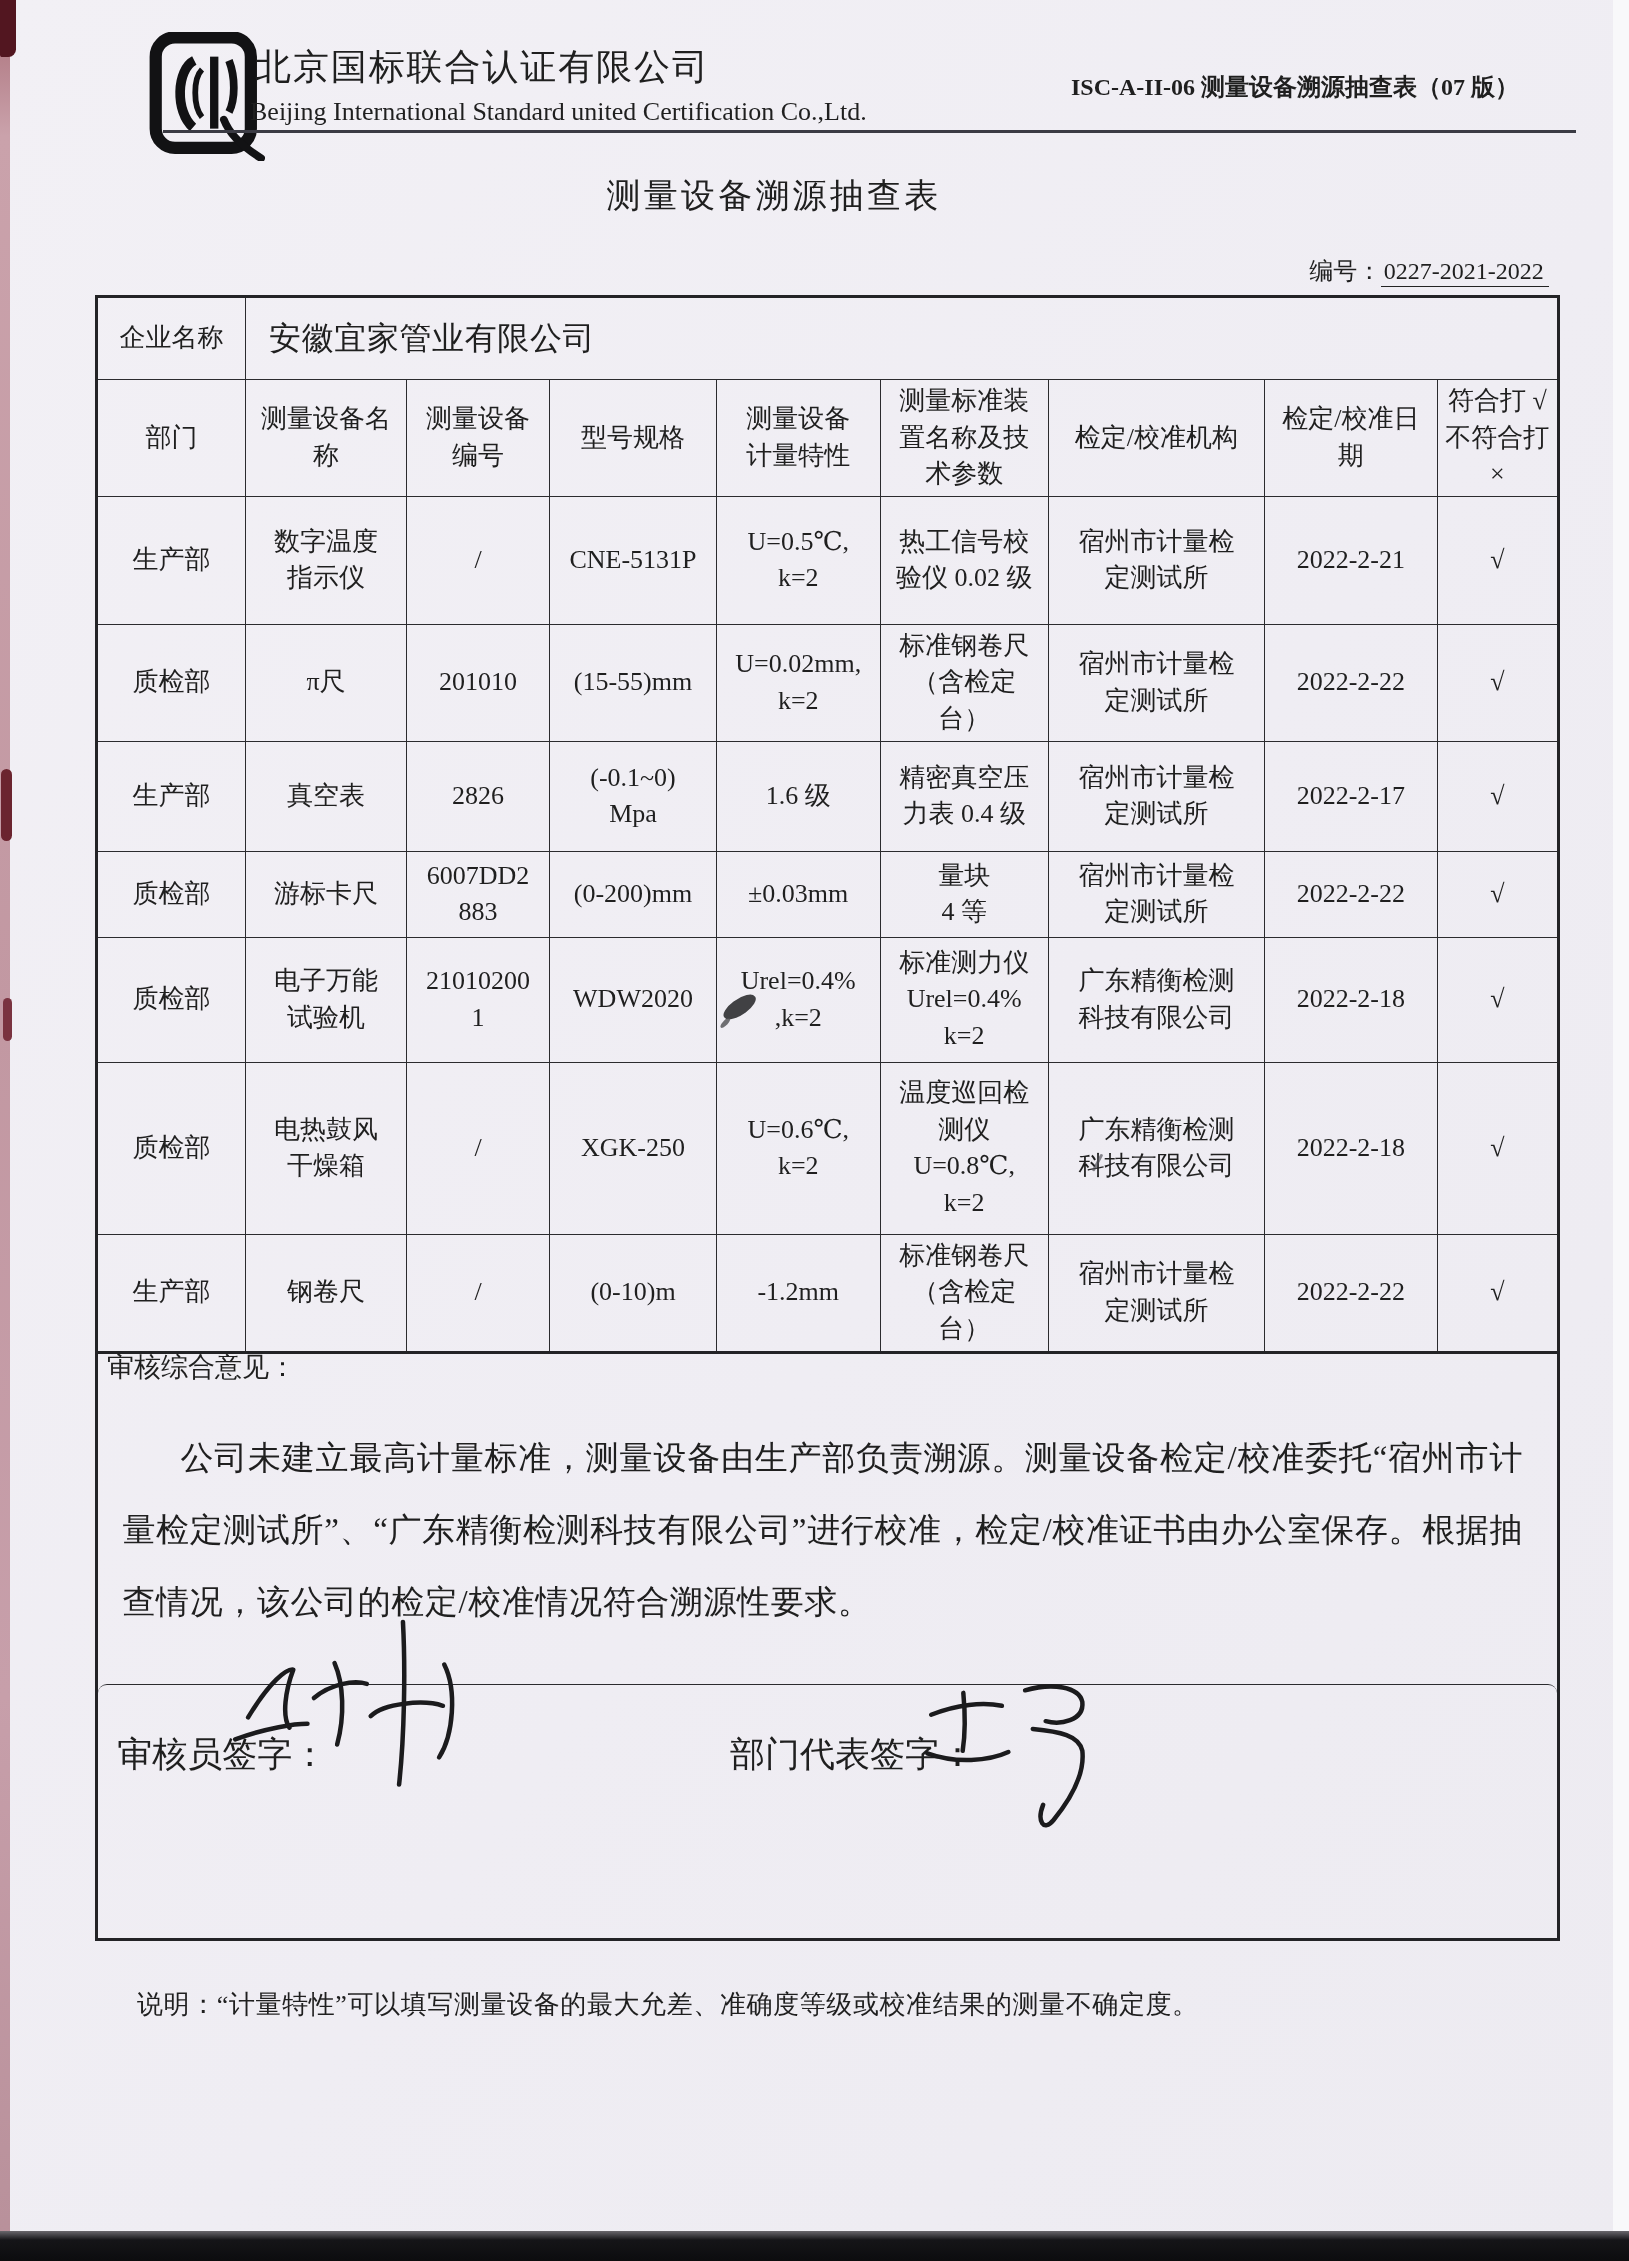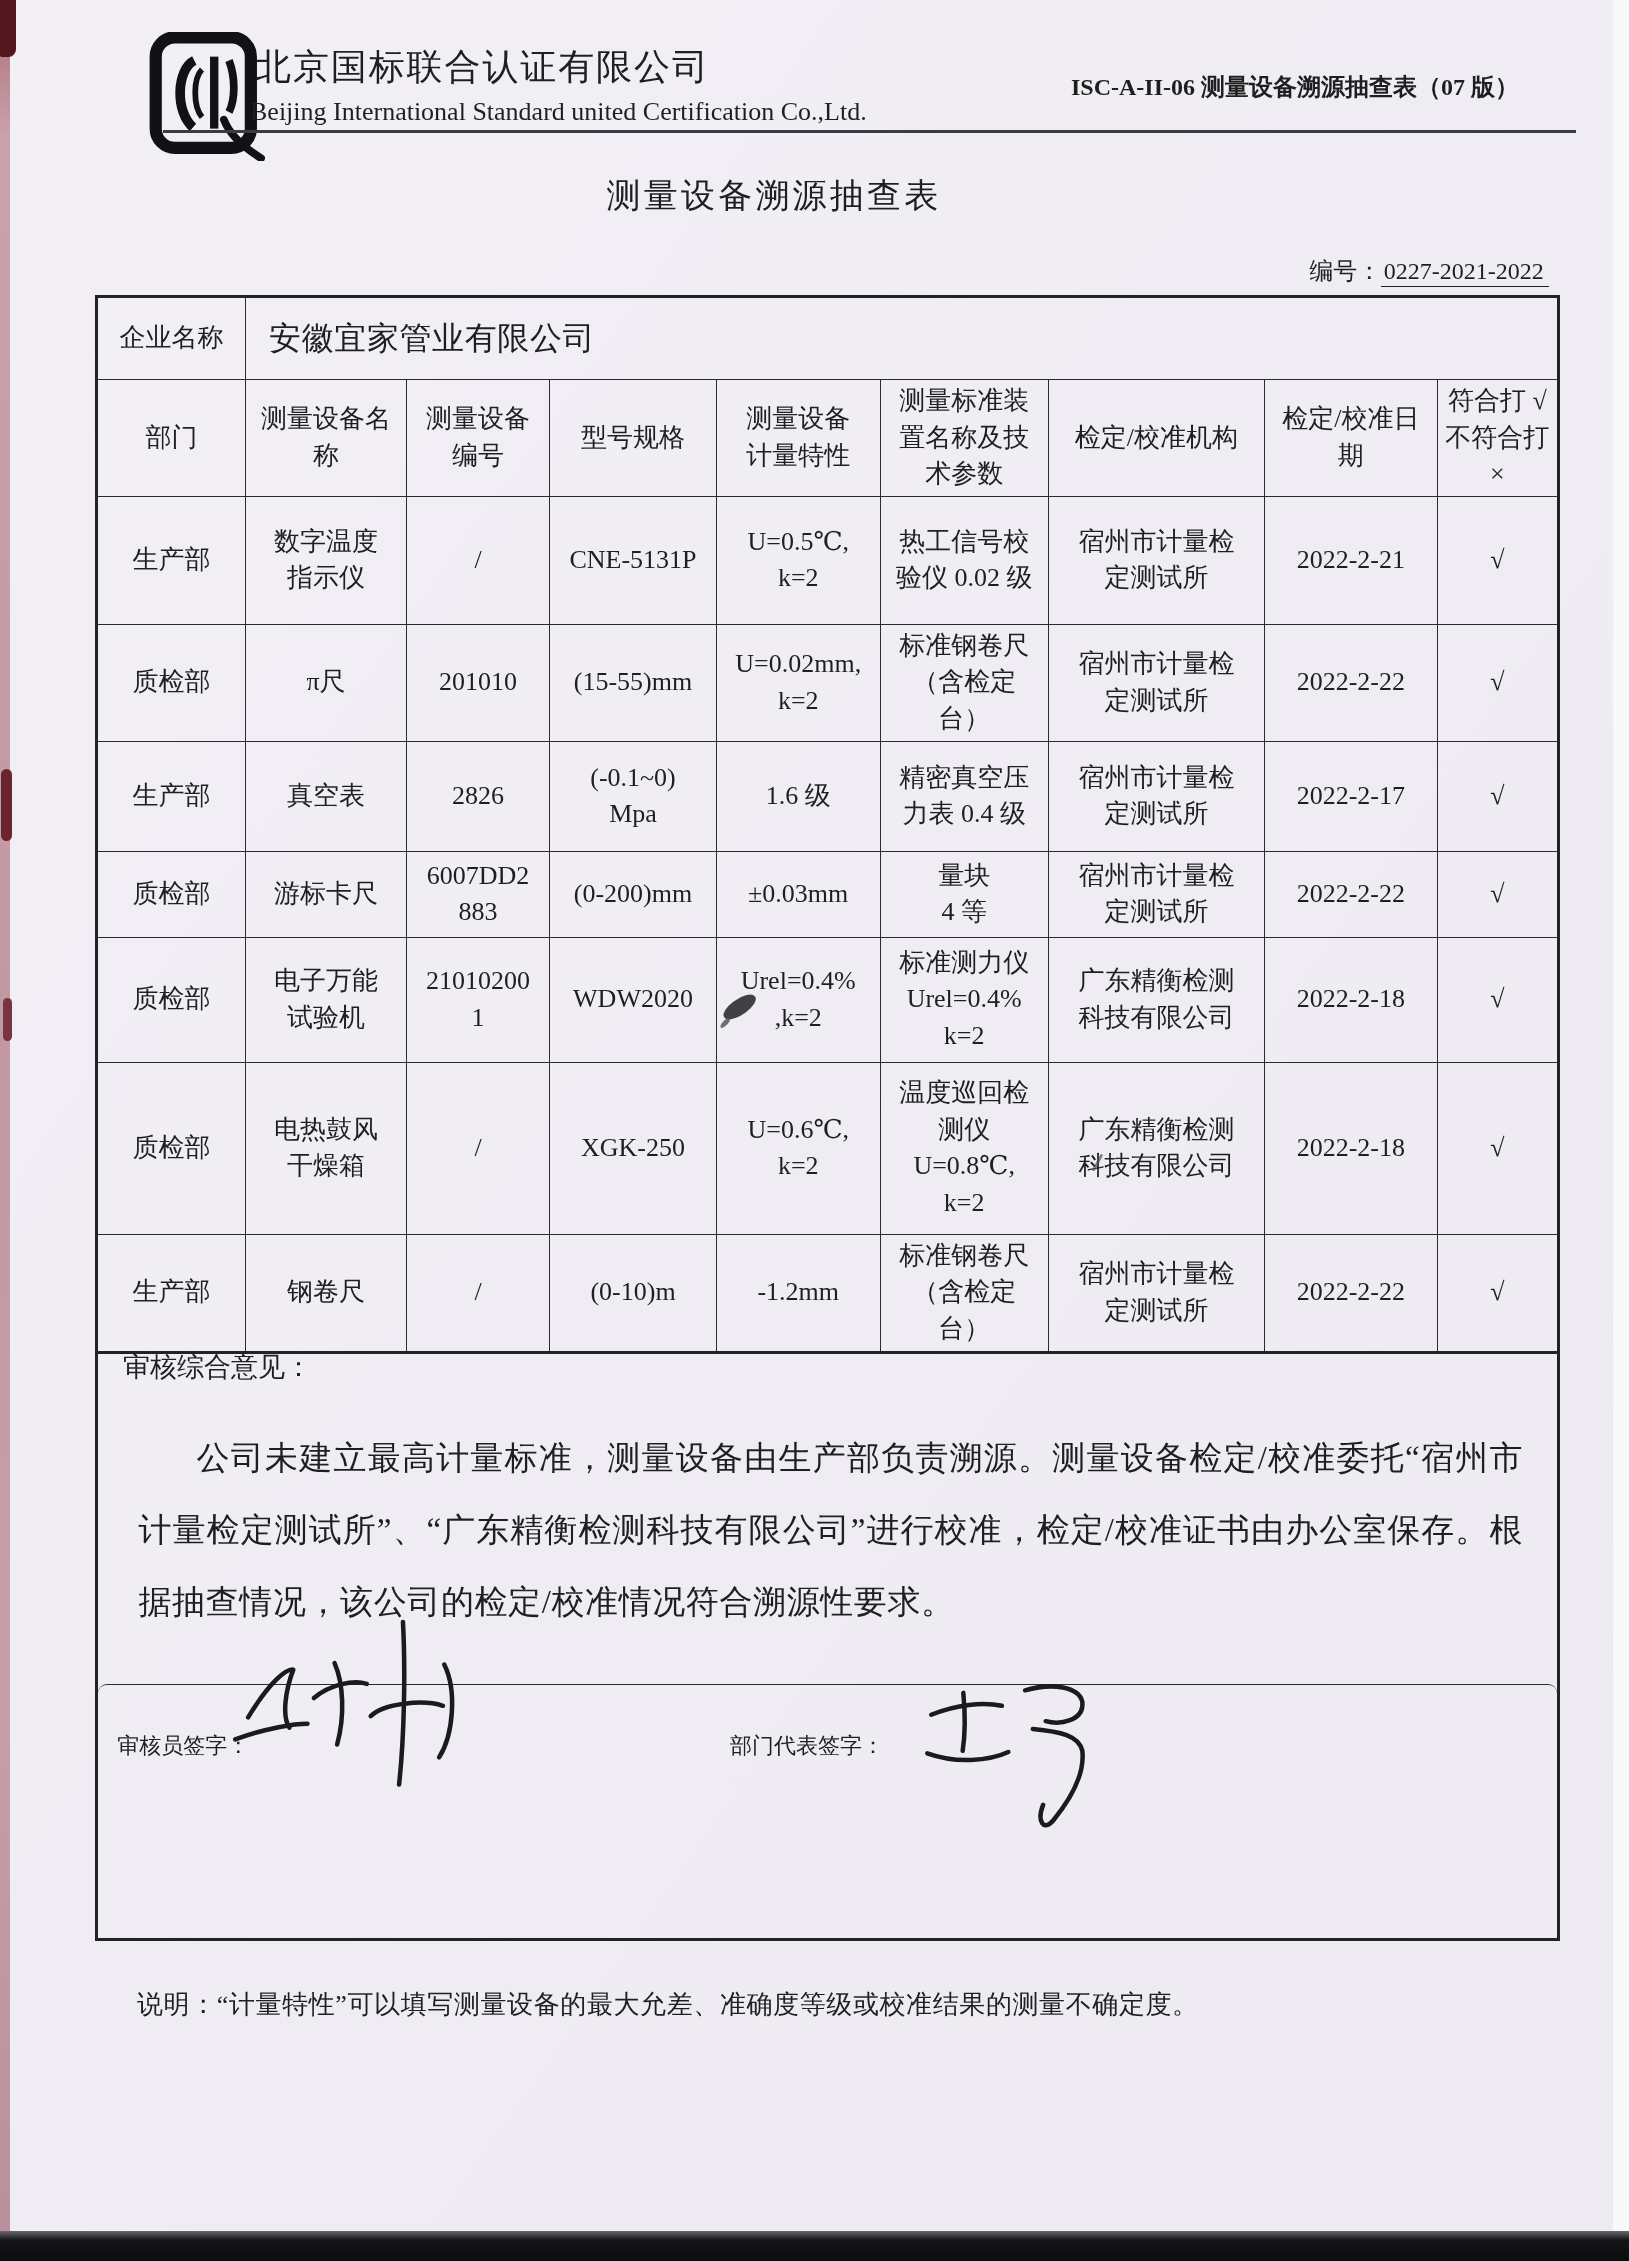--- a/index.html
+++ b/index.html
@@ -55,27 +55,27 @@
   tbody.rows tr:nth-child(2){height:117px;}
   tbody.rows tr:nth-child(3){height:110px;}
   tbody.rows tr:nth-child(4){height:86px;}
   tbody.rows tr:nth-child(5){height:125px;}
   tbody.rows tr:nth-child(6){height:172px;}
   tbody.rows tr:nth-child(7){height:110px;}
 
   
   .lower{position:absolute;left:95px;top:1336px;width:1465px;height:605px;
     border:3.2px solid #232326;border-top:none;box-sizing:border-box;}
-  .review{height:348px;box-sizing:border-box;padding:13px 34px 0 25px;}
+  .review{height:348px;box-sizing:border-box;padding:13px 34px 0 9px;}
   .review-label{font-size:27px;}
   .review-text{margin:37px 0 0 15.5px;font-size:33px;line-height:72px;
     text-indent:58px;text-align:justify;letter-spacing:0.6px;}
   .date-row{border-top:1.9px solid #2b2b2e;height:113px;box-sizing:border-box;
     padding:19.3px 0 0 19.3px;font-size:27px;}
-  .sign-row{border-top:1.9px solid #2b2b2e;height:108px;box-sizing:border-box;position:relative;font-size:22px;border-radius:9px;}
+  .sign-row{border-top:1.9px solid #2b2b2e;height:108px;box-sizing:border-box;position:relative;font-size:35px;border-radius:9px;}
   .sign-label-a{position:absolute;left:19.3px;top:46px;}
   .sign-label-b{position:absolute;left:632px;top:46px;}
   .sig{position:absolute;pointer-events:none;}
   .sig path{stroke:#1b1b1d;stroke-width:7;fill:none;stroke-linecap:round;stroke-linejoin:round;}
   .sig-auditor{left:110px;top:-76px;}
   .sig-dept{left:819px;top:-18px;}
 
   
   .note{position:absolute;left:137px;top:1987px;font-size:26px;letter-spacing:0.6px;}
 

